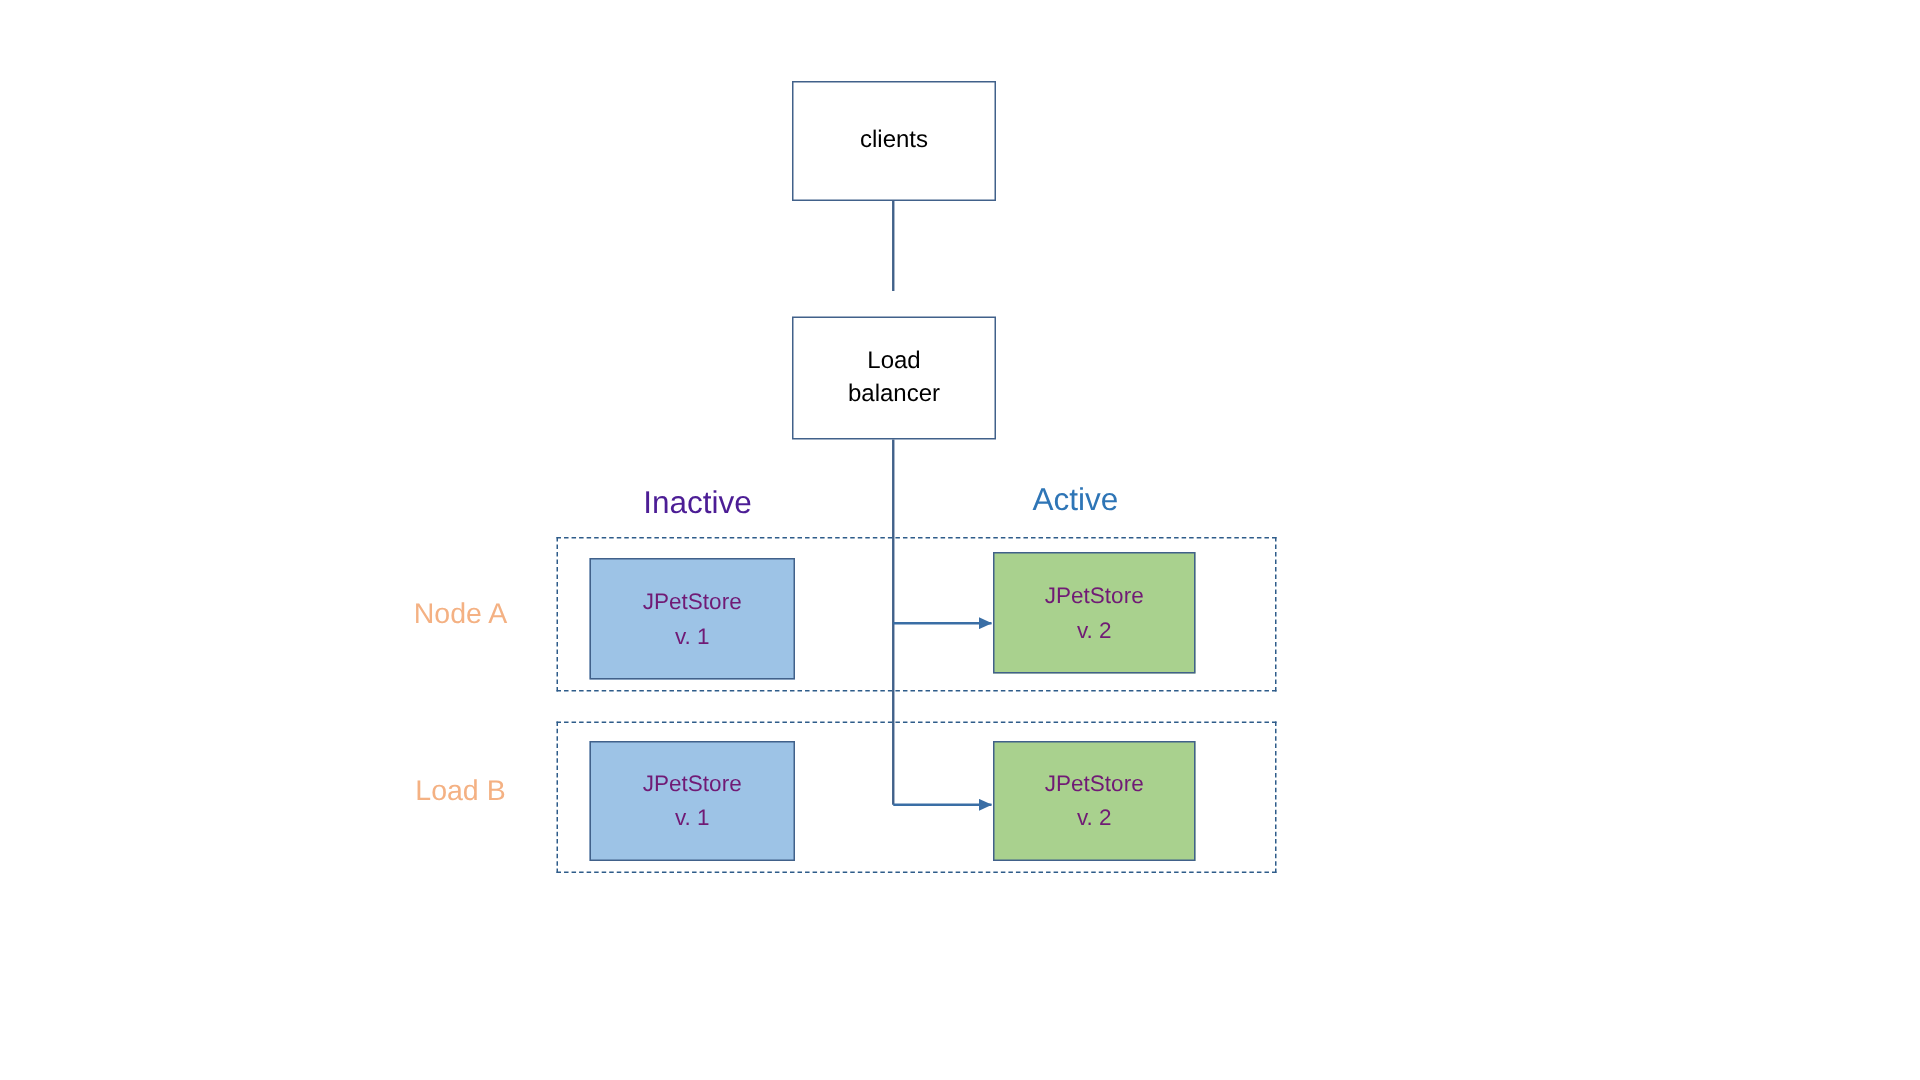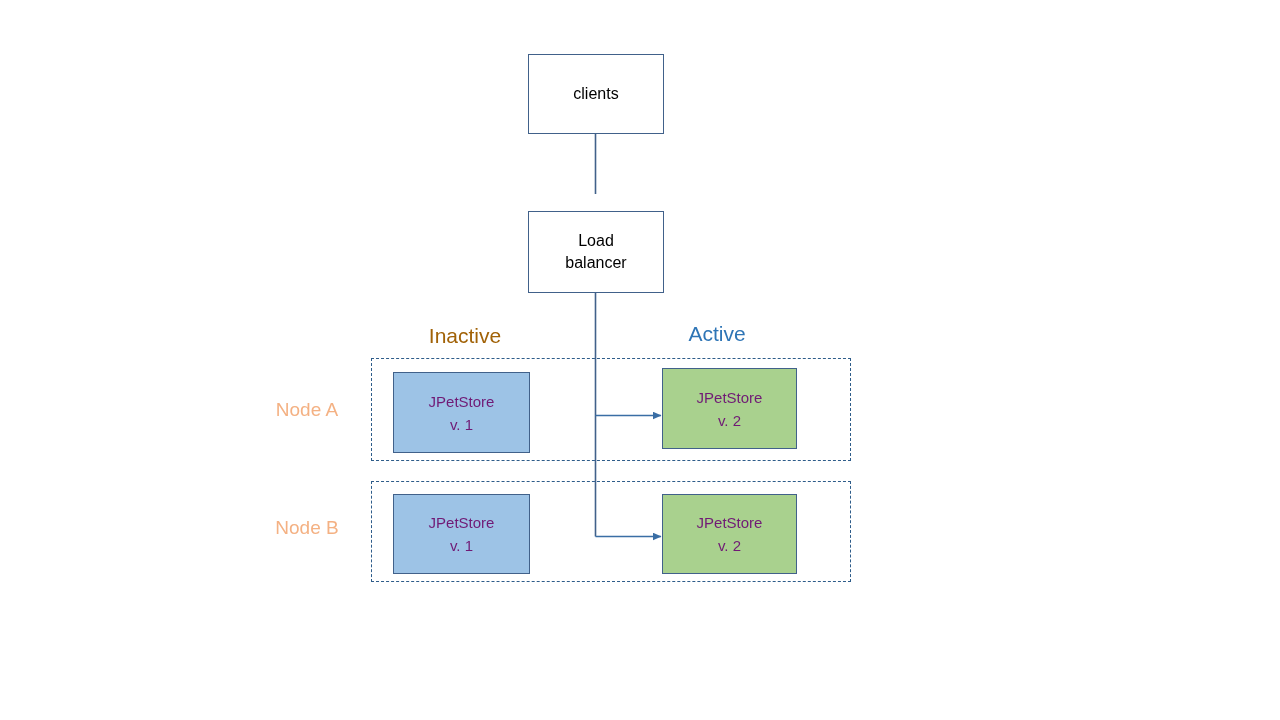--- a/index.html
+++ b/index.html
@@ -104,39 +104,39 @@
 
   <div class="abs plain-box" style="left:528px; top:54px; width:136px; height:80px;">
     <span>clients</span>
   </div>
 
   <div class="abs plain-box" style="left:528px; top:194px; width:136px; height:82px;margin-top:17px;">
     <span>Load
 balancer</span>
   </div>
 
-  <div class="abs col-caption" style="left:385px; top:324px; width:160px; color:#a16207;">Inactive</div>
+  <div class="abs col-caption" style="left:385px; top:324px; width:160px; color:#4c1d95;">Inactive</div>
 
   <div class="abs col-caption" style="left:637px; top:322px; width:160px; color:#2E75B6;">Active</div>
 
   <div class="abs node-label" style="left:237px; top:399px; width:140px; color:#F4B183;">Node A</div>
 
   <div class="abs node-group" style="left:371px; top:358px; width:480px; height:103px;"></div>
 
   <div class="abs app-box blue" style="left:393px; top:372px; width:137px; height:81px;">
     <span class="ln">JPetStore</span>
     <span class="ln">v. 1</span>
   </div>
 
   <div class="abs app-box green" style="left:662px; top:368px; width:135px; height:81px;">
     <span class="ln">JPetStore</span>
     <span class="ln">v. 2</span>
   </div>
 
-  <div class="abs node-label" style="left:237px; top:517px; width:140px; color:#F4B183;">Node B</div>
+  <div class="abs node-label" style="left:237px; top:517px; width:140px; color:#F4B183;">Load B</div>
 
   <div class="abs node-group" style="left:371px; top:481px; width:480px; height:101px;"></div>
 
   <div class="abs app-box blue" style="left:393px; top:494px; width:137px; height:80px;">
     <span class="ln">JPetStore</span>
     <span class="ln">v. 1</span>
   </div>
 
   <div class="abs app-box green" style="left:662px; top:494px; width:135px; height:80px;">
     <span class="ln">JPetStore</span>

